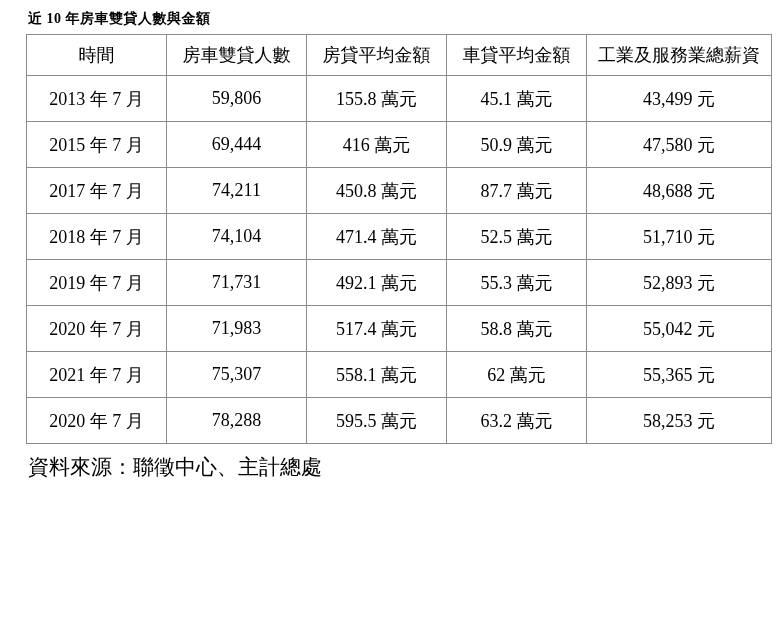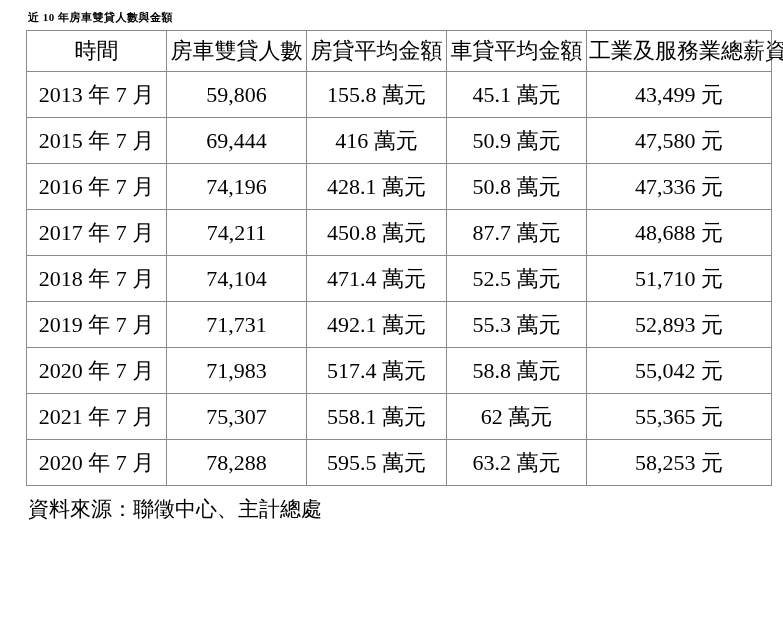--- a/index.html
+++ b/index.html
@@ -15,38 +15,38 @@
     overflow: hidden;
   }
   .page {
     position: relative;
     width: 783px;
     height: 619px;
     box-sizing: border-box;
     padding: 8px 14px 0 14px;
   }
   .doc-title {
-    font-size: 11px;
+    font-size: 14px;
     font-weight: bold;
     letter-spacing: 0.5px;
     margin: 2px 0 6px 14px;
     line-height: 1.3;
   }
   table.data-table {
     border-collapse: collapse;
     width: 745px;
     margin-left: 12px;
     table-layout: fixed;
   }
   table.data-table td,
   table.data-table th {
     border: 1px solid #8a8a8a;
     text-align: center;
     vertical-align: middle;
-    font-size: 22px;
+    font-size: 18px;
     font-weight: normal;
     height: 45px;
     padding: 0 2px;
     white-space: nowrap;
   }
   table.data-table thead th {
     height: 40px;
     font-weight: normal;
   }
   col.c0 { width: 140px; }
@@ -94,27 +94,20 @@
         <td>43,499 元</td>
       </tr>
       <tr>
         <td>2015 年 7 月</td>
         <td>69,444</td>
         <td>416 萬元</td>
         <td>50.9 萬元</td>
         <td>47,580 元</td>
       </tr>
       <tr>
-        <td>2016 年 7 月</td>
-        <td>74,196</td>
-        <td>428.1 萬元</td>
-        <td>50.8 萬元</td>
-        <td>47,336 元</td>
-      </tr>
-      <tr>
         <td>2017 年 7 月</td>
         <td>74,211</td>
         <td>450.8 萬元</td>
         <td>87.7 萬元</td>
         <td>48,688 元</td>
       </tr>
       <tr>
         <td>2018 年 7 月</td>
         <td>74,104</td>
         <td>471.4 萬元</td>

